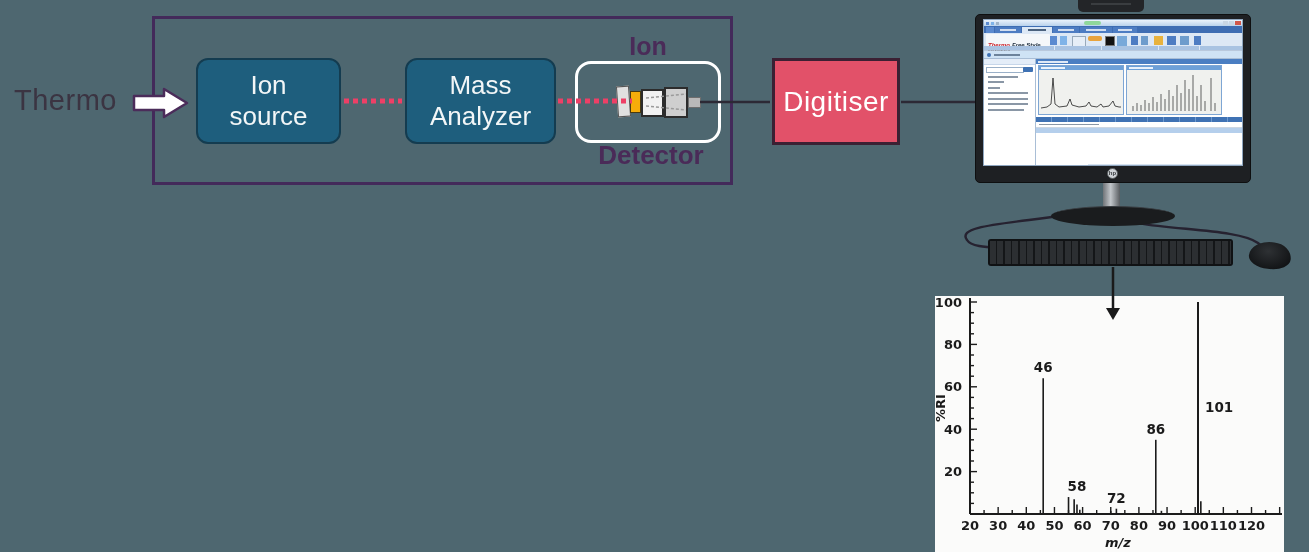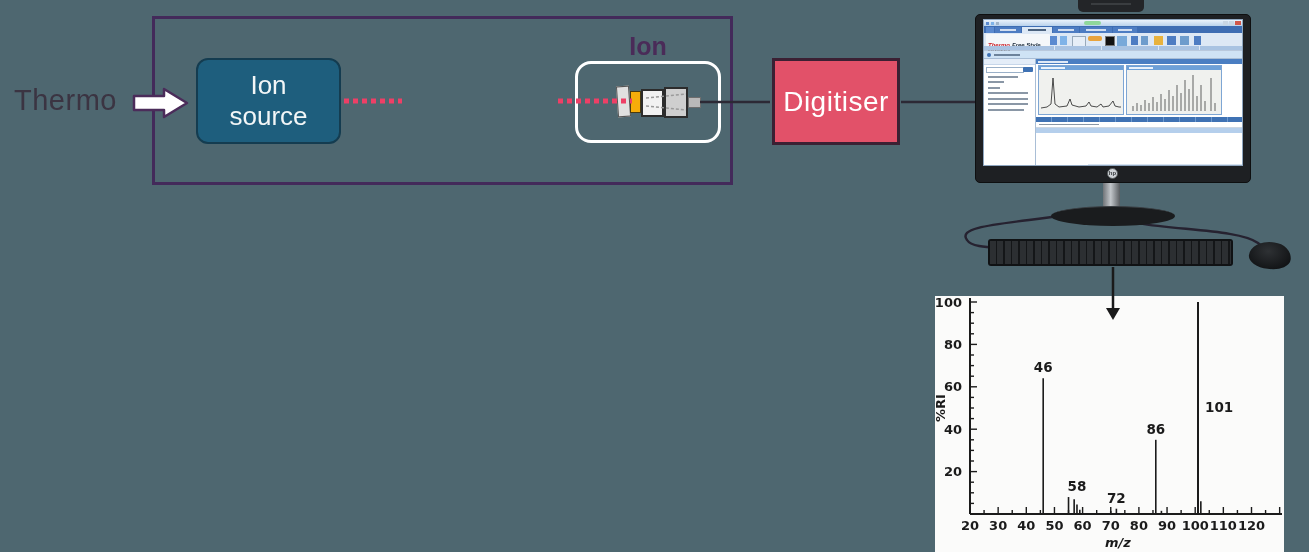--- a/index.html
+++ b/index.html
@@ -104,23 +104,28 @@
   </svg>
 
   <div class="dev chamber"></div>
   <div class="dev sample">Thermo</div>
 
   <div class="dev tealbox ionsource">
     <span>Ion</span>
     <span>source</span>
   </div>
 
+  <div class="dev tealbox massanalyzer">
+    <span>Mass</span>
+    <span>Analyzer</span>
+  </div>
 
   <div class="dev detbox"></div>
   <div class="dev detlabel ionlbl">Ion</div>
+  <div class="dev detlabel declbl">Detector</div>
   <div class="dev plate"></div>
   <div class="dev ybar"></div>
   <div class="dev midbox"></div>
   <div class="dev greybox"></div>
   <div class="dev stub"></div>
 
   <div class="dev digitiser">
     <span>Digitiser</span>
   </div>
 

